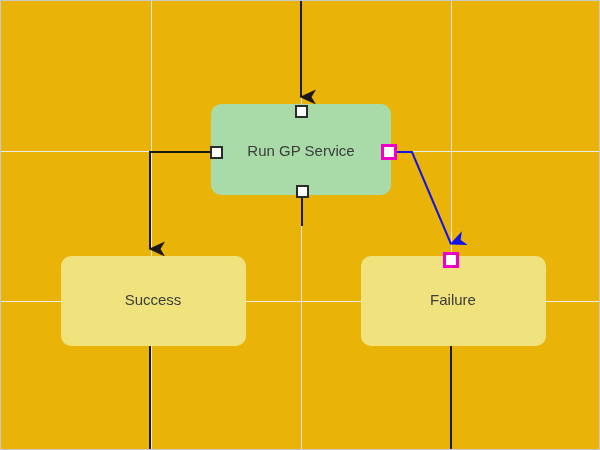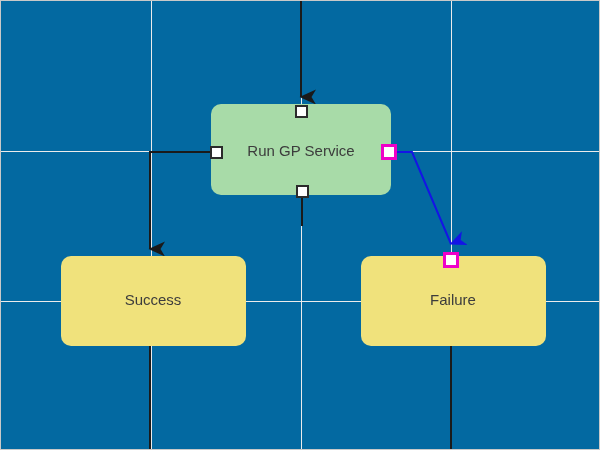--- a/index.html
+++ b/index.html
@@ -4,21 +4,21 @@
 <style>
   html, body {
     margin: 0;
     padding: 0;
     background: #ffffff;
   }
   #canvas-root {
     position: relative;
     width: 600px;
     height: 450px;
-    background: #0369a1;
+    background: #eab308;
     overflow: hidden;
     font-family: "Liberation Sans", sans-serif;
     box-sizing: border-box;
     border: 1px solid #c9c9c9;
   }
   #diagram-svg {
     position: absolute;
     left: 0;
     top: 0;
     width: 600px;

